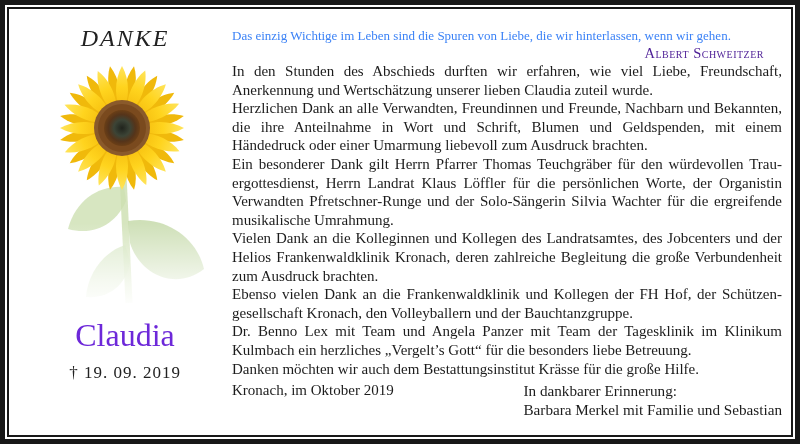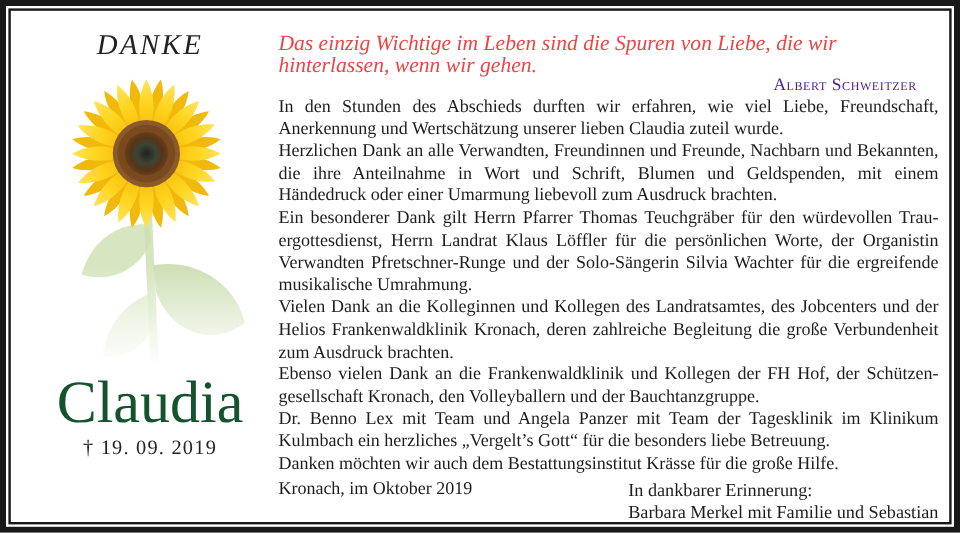--- a/index.html
+++ b/index.html
@@ -17,25 +17,25 @@
   }
   
   .left-col {
     position: absolute; left: 15px; top: 20px; width: 210px; text-align: center;
   }
   .danke {
     font-style: italic; font-size: 24px; line-height: 26px; letter-spacing: 2px;
     color: #222222;
   }
   .flower { display: block; margin: 2px auto 0; }
-  .name { font-size: 50px; line-height: 42px; margin-top: 6px; color: #14532d; }
+  .name { font-size: 32px; line-height: 42px; margin-top: 6px; color: #6d28d9; }
   .death-date { font-size: 17px; margin-top: 7px; letter-spacing: 1px; color: #222222; }
   
   .right-col { position: absolute; left: 227px; top: 22px; width: 550px; }
-  .quote { font-style: italic; font-size: 18px; line-height: 18px; color: #ef4444; }
+  .quote { font-size: 13px; line-height: 18px; color: #3b82f6; }
   .attribution {
     text-align: right; padding-right: 18px; font-variant: small-caps;
     font-size: 14.5px; line-height: 17px; letter-spacing: 0.5px; color: #4c1d95;
   }
   .paragraphs { margin-top: 0; }
   .paragraphs p {
     margin: 0; font-size: 15px; line-height: 18.6px; text-align: justify;
     hyphens: manual; color: #1c1c1c;
   }
   .footer { margin-top: 3px; display: flex; justify-content: space-between; }

